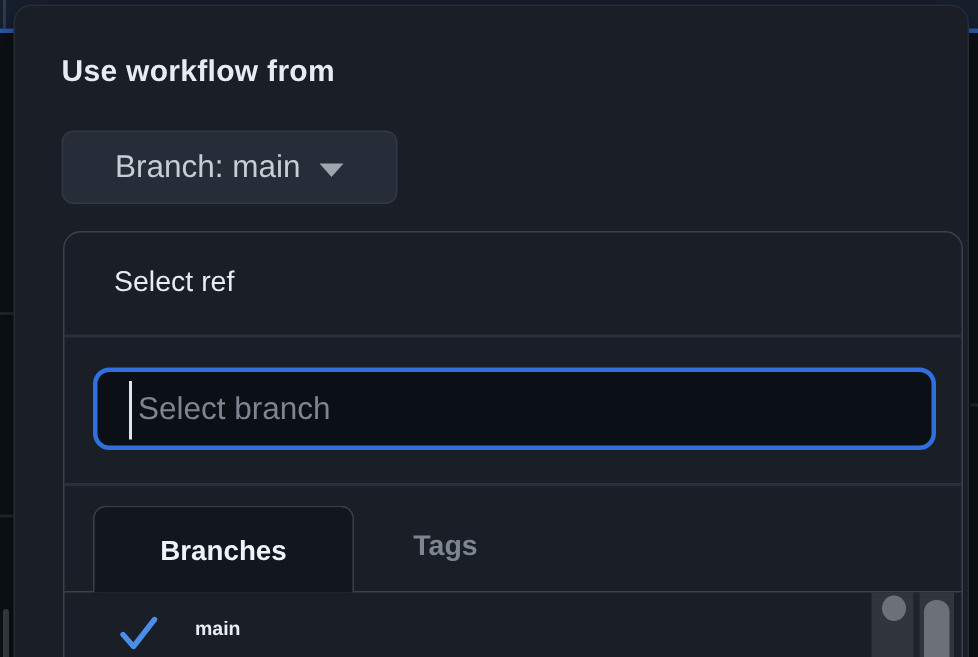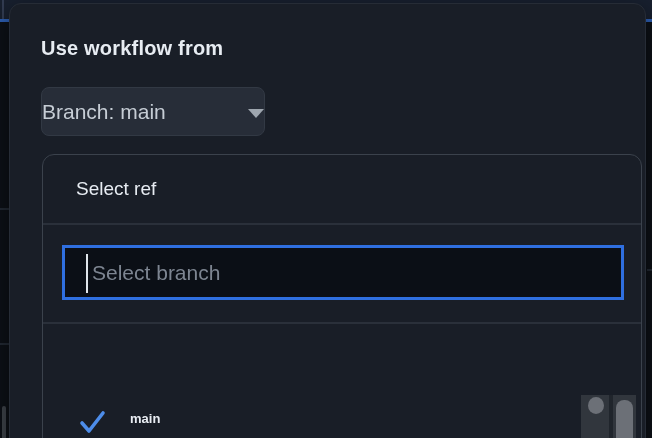--- a/index.html
+++ b/index.html
@@ -18,33 +18,33 @@
   .page-band { position:absolute; left:2px; top:406px; width:4px; height:32px; background:#3f444b; border-radius:2px 2px 0 0; }
 
   
   .panel { position:absolute; left:9px; top:3px; width:637px; height:455px;
            background:var(--panel-bg,#191e27); border:1px solid #262c36; border-radius:12px;
            box-shadow:0 8px 24px rgba(0,0,0,.55); }
   .dialog-title { position:absolute; left:31px; top:33px; font-size:20px; font-weight:bold; color:#e7ecf2; letter-spacing:.2px; }
 
   .branch-btn { position:absolute; left:31px; top:83px; width:224px; height:49px;
                 background:#272d38; border:1px solid #323944; border-radius:8px;
-                display:flex; align-items:center; justify-content:space-between; gap:13px; cursor:pointer; }
+                display:flex; align-items:center; justify-content:center; gap:13px; cursor:pointer; }
   .branch-btn .lbl { font-size:21px; color:#c6cdd5; }
   .caret-down { width:0; height:0; border-left:8px solid transparent; border-right:8px solid transparent; border-top:9px solid #9ea6af; margin-top:3px; }
 
   
   .refpanel { position:absolute; left:32px; top:150px; width:600px; height:320px;
               background:var(--panel-bg,#191e27); border:1.5px solid #3b424c; border-radius:12px; overflow:hidden; }
   .ref-title { position:absolute; left:33px; top:23px; font-size:19px; font-weight:normal; color:#e7ecf2; }
   .divider { position:absolute; left:0; width:600px; height:1.5px; background:#2a303a; }
   .dv-1 { top:68px; } .dv-2 { top:167px; }
 
   .search-input { position:absolute; left:19px; top:90px; width:562px; height:55px;
-                  background:#0b0f16; border:3px solid var(--focus-border,#2f6fe0); border-radius:0;
+                  background:#0b0f16; border:3px solid var(--focus-border,#2f6fe0); border-radius:11px;
                   color:#0f766e; font-size:21px; padding:0 18px 0 27px; outline:none;
                   font-family:"Liberation Sans","DejaVu Sans",sans-serif; }
   .search-input::placeholder { color:#7d8591; opacity:1; }
   .text-caret { position:absolute; left:43px; top:99px; width:2px; height:39px; background:#dfe5eb; }
 
   .tabbar { position:absolute; left:0; top:167px; width:600px; height:73px; }
   .tabbar .baseline { position:absolute; left:0; bottom:0; width:600px; height:1.5px; background:#3a414b; }
   .tab-active { position:absolute; left:19px; top:15px; width:174px; height:58px;
                 background:#12161e; border:1.5px solid #3a414b; border-bottom:none;
                 border-radius:9px 9px 0 0; display:flex; align-items:center; justify-content:center; cursor:pointer; }
@@ -89,20 +89,29 @@
 
     <div class="refpanel">
       <div class="ref-title">Select ref</div>
       <div class="divider dv-1"></div>
 
       <input class="search-input" type="text" placeholder="Select branch" style="">
       <div class="text-caret"></div>
 
       <div class="divider dv-2"></div>
 
+      <div class="tabbar">
+        <div class="baseline"></div>
+        <div class="tab-active">
+          <span class="lbl">Branches</span>
+        </div>
+        <div class="tab-inactive">
+          <span class="lbl">Tags</span>
+        </div>
+      </div>
 
       <div class="branch-list">
         <div class="branch-row">
           <svg class="check-icon" viewBox="0 0 27 25">
             <path d="M3 13 L10 21 L24 3" fill="none" stroke="#4d8dea" stroke-width="3.6" stroke-linecap="round" stroke-linejoin="round"></path>
           </svg>
           <span class="branch-name">main</span>
         </div>
         <div class="scroll-track-1">
           <div class="scroll-dot"></div>

